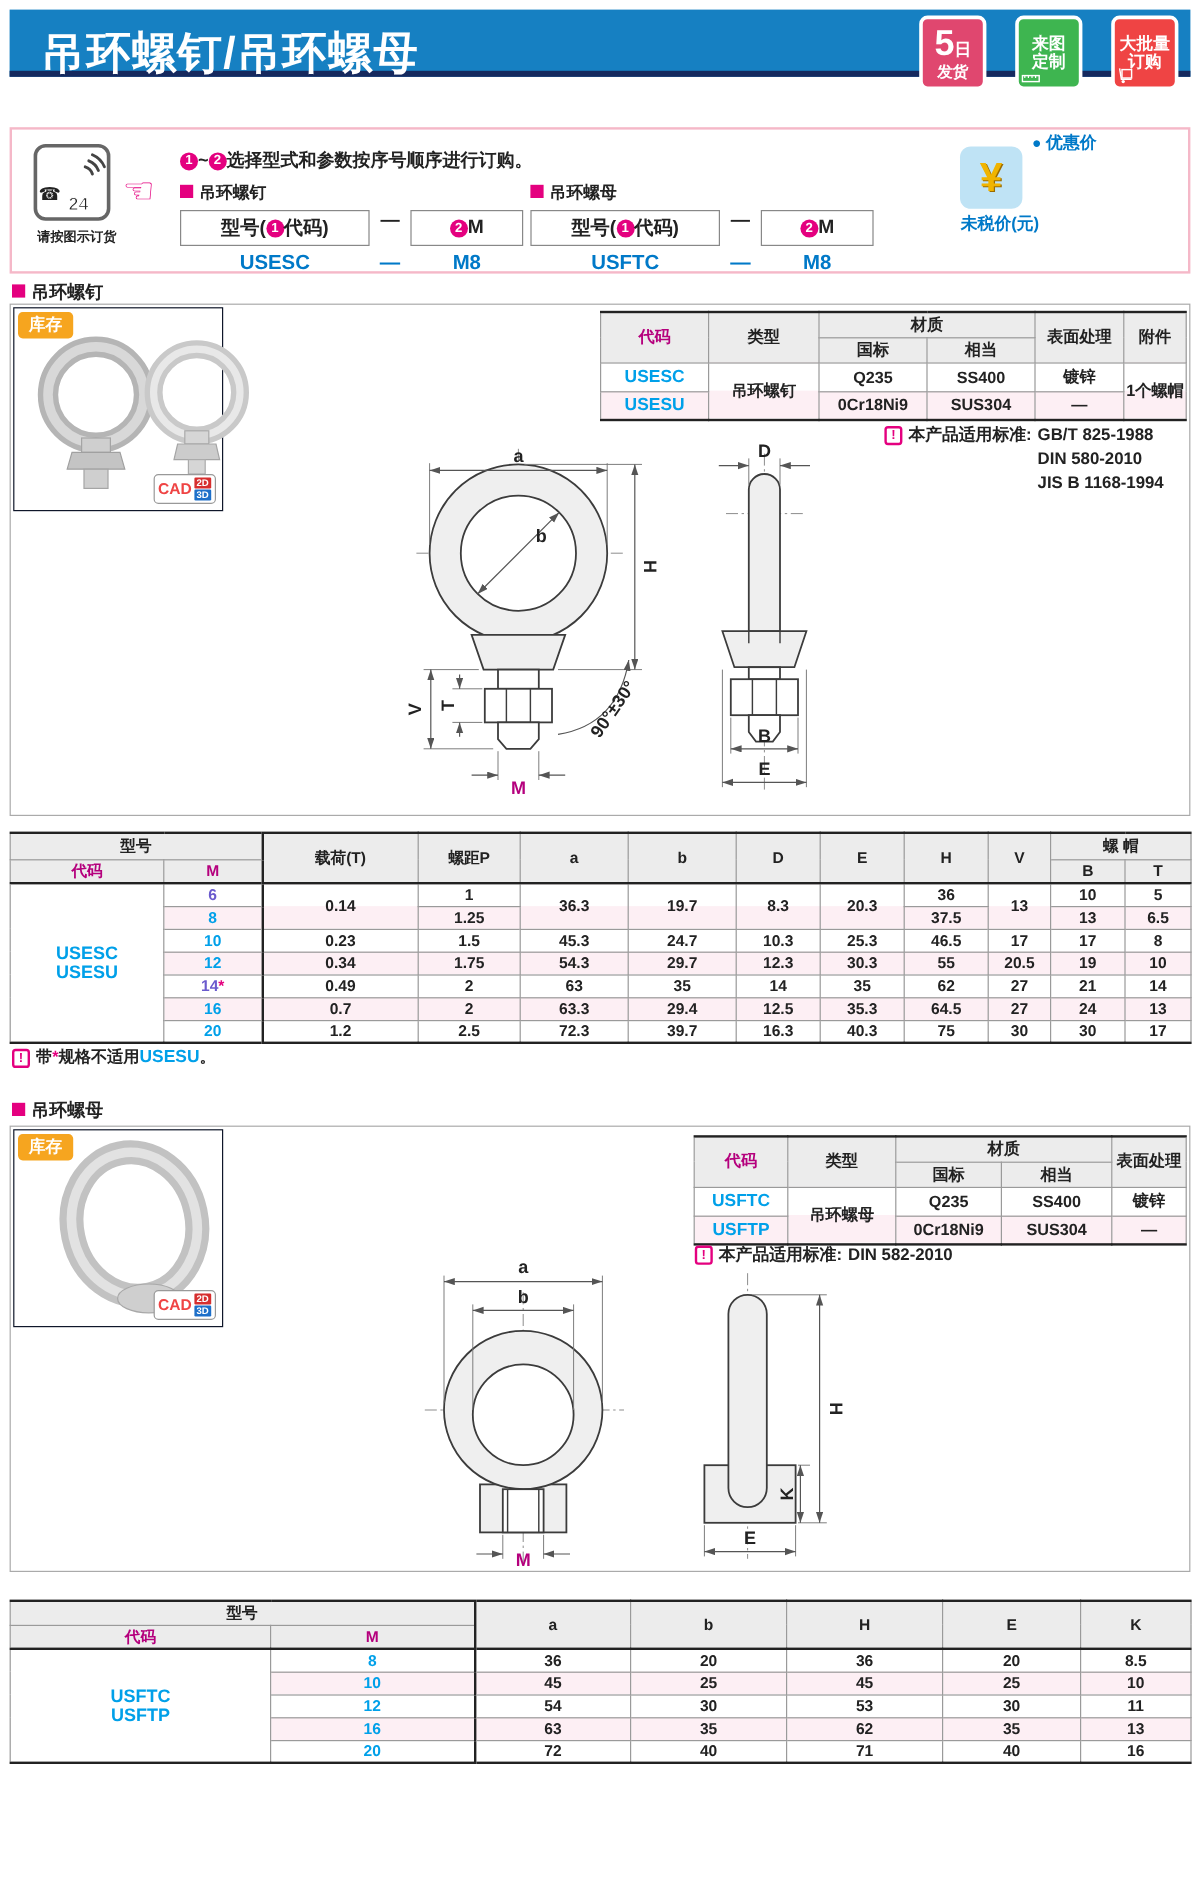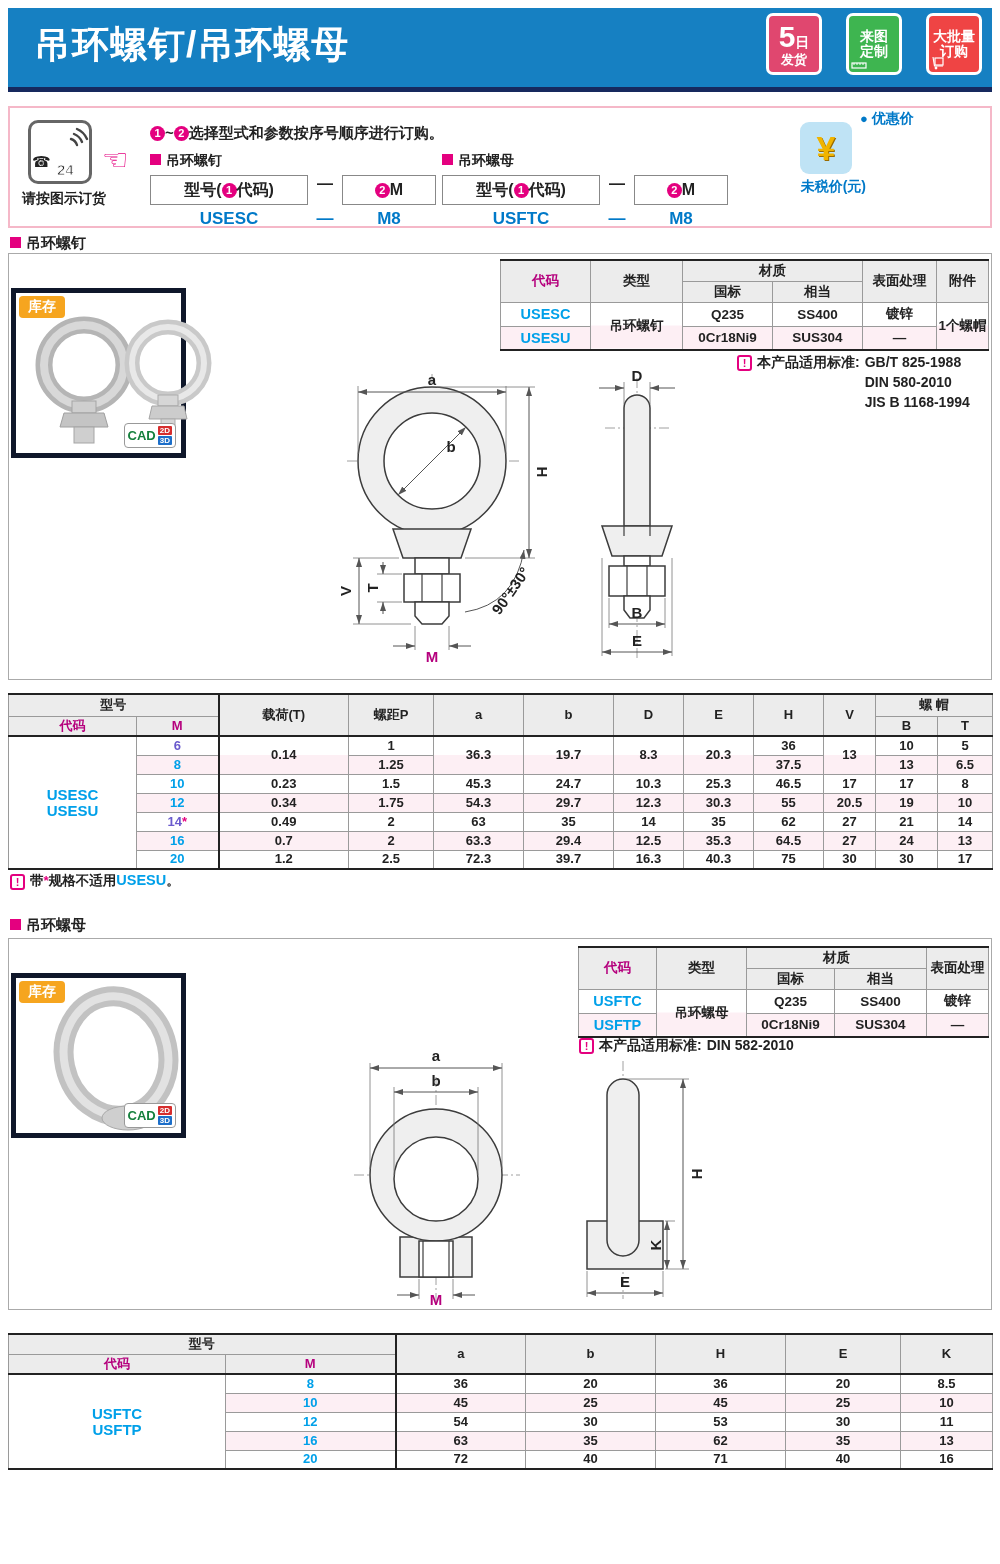--- a/index.html
+++ b/index.html
@@ -4,21 +4,21 @@
 <style>
   * { box-sizing: border-box; margin: 0; padding: 0; }
   html,body { background:#fff; }
   body {
     width:1000px; height:1564px; position:relative;
     font-family:"Liberation Sans","DejaVu Sans",sans-serif;
     color:#222;
   }
   
   .header {
-    position:absolute; left:8px; top:8px; width:984px; height:84px;
+    position:absolute; left:8px; top:8px; width:984px; height:56px;
     background:#1680c2; border-bottom:5px solid #16295e;
   }
   .header .title {
     position:absolute; left:26px; top:12px; color:#fff; font-size:37px;
     font-weight:bold; letter-spacing:1px;
   }
   .badges { position:absolute; right:10px; top:5px; display:flex; gap:24px; }
   .badge {
     width:56px; height:62px; border:3px solid #fff; border-radius:7px;
     color:#fff; font-weight:bold; display:flex; flex-direction:column;
@@ -34,21 +34,21 @@
   
   .order-box {
     position:absolute; left:8px; top:106px; width:984px; height:122px;
     border:2px solid #f5b8c8; background:#fff;
   }
   .phone-box {
     position:absolute; left:18px; top:12px; width:64px; height:64px;
     border:3px solid #666; border-radius:10px;
   }
   .phone-caption { position:absolute; left:6px; top:82px; width:96px; text-align:center;
-    font-size:14px; font-weight:bold; }
+    font-size:11px; font-weight:bold; }
   .hand { position:absolute; left:92px; top:34px; font-size:30px; color:#e4007f; }
   .num {
     display:inline-block; width:15px; height:15px; border-radius:50%;
     background:#e4007f; color:#fff; font-size:11px; font-weight:bold;
     text-align:center; line-height:15px; vertical-align:1px;
   }
   .instruction { position:absolute; left:140px; top:16px; font-size:15px; font-weight:bold; }
   .form { position:absolute; top:44px; width:290px; }
   .form.f1 { left:140px; } .form.f2 { left:432px; }
   .form .flabel { font-size:14px; font-weight:bold; }
@@ -79,31 +79,31 @@
     font-size:12px; font-weight:bold; }
   .price-table td { border:1px solid #999; height:20px; text-align:center; padding:0 3px; }
   .price-table td.hd { background:#ececec; width:38px; }
   
   .sec-label { position:absolute; left:10px; font-size:15px; font-weight:bold; }
   .sec1-label { top:234px; } .sec2-label { top:916px; }
   
   .big-box { position:absolute; left:8px; width:984px; border:1px solid #aaa; background:#fff; }
   .box1 { top:253px; height:427px; }
   .box2 { top:938px; height:372px; }
-  .photo-box { position:absolute; left:2px; top:2px; width:175px; border:5px solid #0f172a; background:#fff;margin-top:32px; }
+  .photo-box { position:absolute; left:2px; top:2px; width:175px; border:1px solid #0f172a; background:#fff; }
   .photo1 { height:170px; } .photo2 { height:165px; }
   .stock {
     position:absolute; left:3px; top:3px; background:#f6a51f; color:#fff;
     font-size:14px; font-weight:bold; padding:2px 9px; border-radius:4px; z-index:2;
   }
   .cad-badge {
     position:absolute; right:5px; bottom:5px; display:flex; align-items:center; gap:2px;
     border:1px solid #999; border-radius:4px; background:#fff; padding:2px 3px; z-index:2;
   }
-  .cad-badge .cad-txt { font-size:13px; font-weight:bold; color:#15803d; }
+  .cad-badge .cad-txt { font-size:13px; font-weight:bold; color:#ef4444; }
   .cad-badge .dstack { display:flex; flex-direction:column; gap:1px; }
   .cad-badge .d2 { background:#d62e2e; } .cad-badge .d3 { background:#1d6fc9; }
   .cad-badge .d2,.cad-badge .d3 { color:#fff; font-size:8px; font-weight:bold;
     padding:0 2px; line-height:9px; border-radius:1px; }
   
   .mat-table { position:absolute; border-collapse:collapse; table-layout:fixed;
     font-size:13.5px; font-weight:bold; text-align:center; background:#fff;
     border-top:2px solid #222; border-bottom:2.5px solid #222; }
   .mat-table th,.mat-table td { border:1px solid #9a9a9a; padding:0; }
   .mat-table th { background:#ececec; height:21px; }

